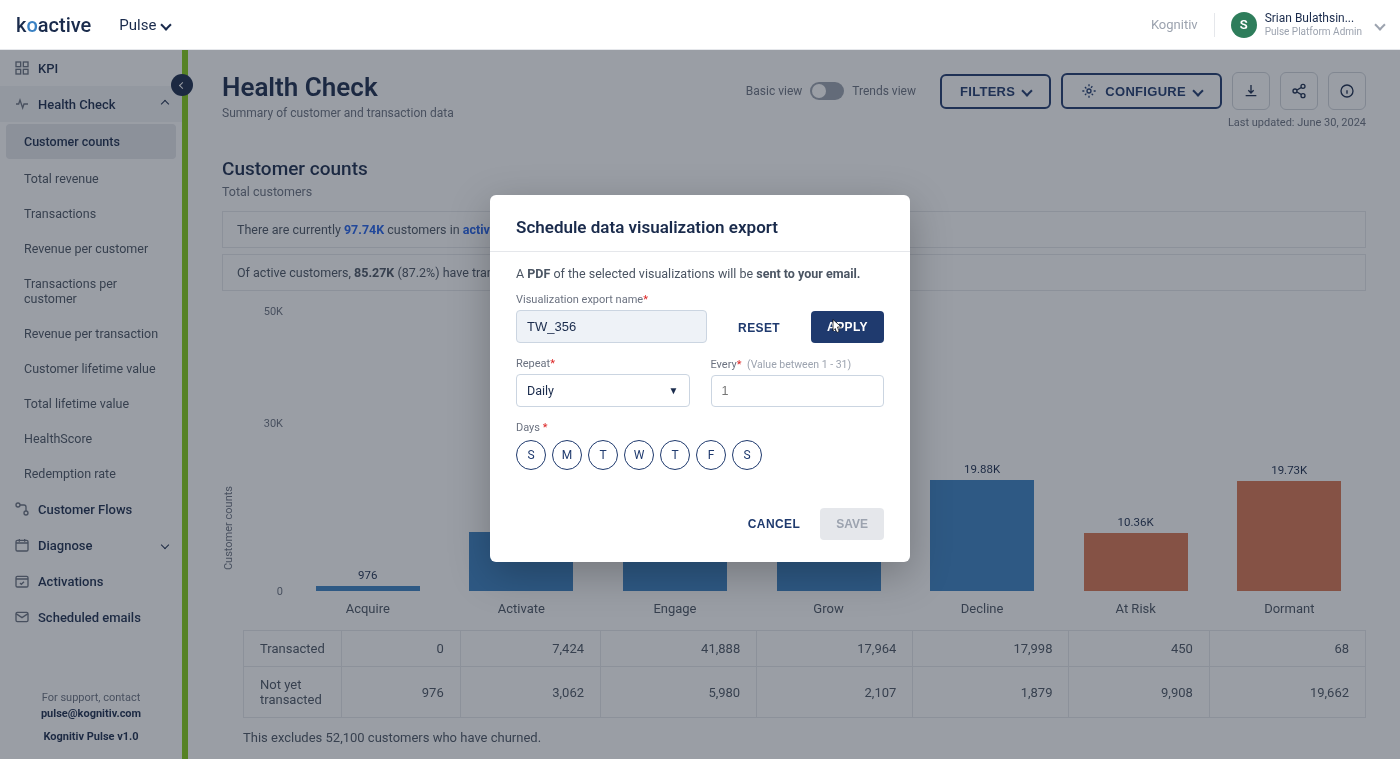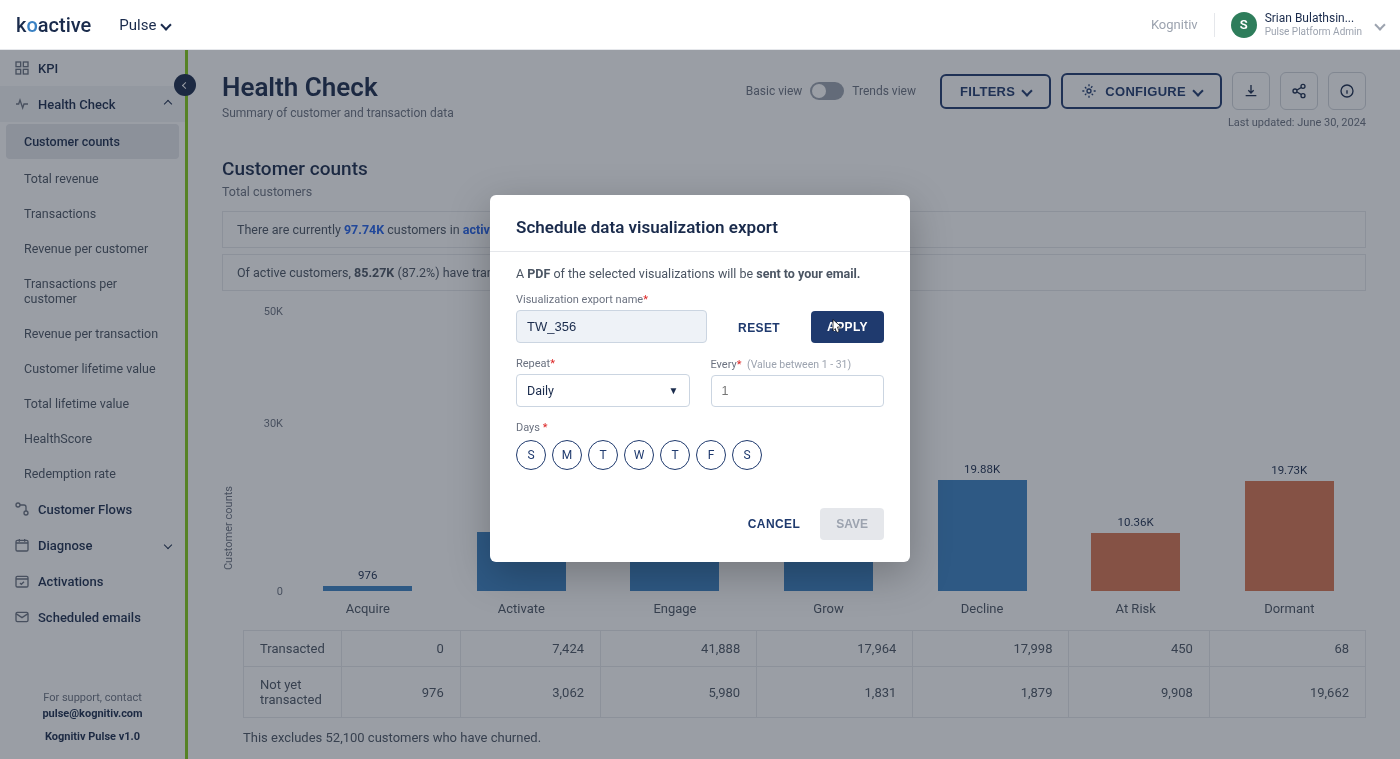--- a/index.html
+++ b/index.html
@@ -10,21 +10,21 @@
 .logo .o { color: #3b82c4; }
 .product-switch { display: flex; align-items: center; gap: 6px; font-size: 15px; color: #1a2b4c; cursor: pointer; text-align: right; }
 .topbar-right { display: flex; align-items: center; gap: 16px; }
 .topbar-context { color: #9ca3af; font-size: 13px; }
 .user-block { display: flex; align-items: center; gap: 8px; }
 .avatar { width: 26px; height: 26px; border-radius: 50%; background: #2e7d5b; color: #fff; display: flex; align-items: center; justify-content: center; font-size: 13px; font-weight: 600; }
 .user-meta { display:flex; flex-direction:column; line-height:1.15; }
 .user-name { font-size: 12px; color: #1a2b4c; }
 .user-role { font-size: 10px; color: #9ca3af; }
 .main { display: flex; height: calc(100% - 50px); }
-.sidebar { width: 188px; border-right: 3px solid #84cc16; background: #fff; position:relative; display:flex; flex-direction:column; }
+.sidebar { width: 188px; border-right: 6px solid #84cc16; background: #fff; position:relative; display:flex; flex-direction:column; }
 .sidebar-collapse { position:absolute; top:24px; right:-11px; width:22px; height:22px; background:#1a2b4c; border-radius:50%; display:flex; align-items:center; justify-content:center; color:#fff; }
 .nav-item { display:flex; align-items:center; gap:8px; padding:10px 14px; font-size:13px; color:#4b5563; cursor:pointer; }
 .nav-item.top-level { font-weight:500; color:#1a2b4c; }
 .nav-item.expanded { background:#f3f4f6; }
 .nav-sub { padding:10px 14px 10px 24px; font-size:12.5px; color:#4b5563; cursor:pointer; }
 .nav-sub.active { background:#e5e7eb; color:#1a2b4c; border-radius:4px; margin:2px 6px; padding:10px 18px; font-weight:500; }
 .nav-icon { width:16px; height:16px; color:#6b7280; flex-shrink:0; }
 .sidebar-footer { margin-top:auto; text-align:center; padding:14px 8px; font-size:11px; color:#6b7280; line-height:1.5; }
 .sidebar-footer b { color:#1a2b4c; }
 .content { flex:1; padding:22px 34px; overflow:hidden; position:relative; }
@@ -43,21 +43,21 @@
 .section-sub { font-size:12.5px; color:#6b7280; margin:4px 0 12px; }
 .summary-line { border:1px solid #e5e7eb; padding:10px 14px; font-size:12.5px; color:#4b5563; margin-bottom:6px; }
 .summary-line .link { color:#2563eb; font-weight:700; }
 .chart-area { display:flex; margin-top:20px; }
 .y-axis-label { writing-mode:vertical-rl; transform:rotate(180deg); font-size:11px; color:#6b7280; margin-right:8px; align-self:center; }
 .chart-inner { flex:1; }
 .chart-grid { position:relative; height:280px; margin-left:48px; }
 .y-tick { position:absolute; left:-48px; width:40px; text-align:right; font-size:11px; color:#6b7280; transform:translateY(-50%); }
 .bars-row { display:flex; height:100%; }
 .bar-col { flex:1; display:flex; align-items:flex-end; justify-content:center; position:relative; }
-.bar { width:89px; background:#3b82c4; position:relative; }
+.bar { width:104px; background:#3b82c4; position:relative; }
 .bar.red { background:#d97550; }
 .bar-label { position:absolute; top:-18px; width:100%; text-align:center; font-size:11.5px; color:#1a2b4c; }
 .x-labels { display:flex; margin-left:48px; }
 .x-labels > div { flex:1; text-align:center; font-size:13px; color:#4b5563; padding:10px 0 14px; }
 .data-table { width:100%; border-collapse:collapse; margin-left:0; }
 .data-table td, .data-table th { border:1px solid #e5e7eb; padding:10px 16px; font-size:13px; text-align:right; color:#4b5563; }
 .data-table th { text-align:left; font-weight:400; width:90px; }
 .exclude-note { font-size:13px; color:#4b5563; margin-top:12px; }
 .overlay { position:absolute; inset:50px 0 0 0; background:rgba(31,41,55,0.45); z-index:10; display:flex; align-items:flex-start; justify-content:center; padding-top:145px; }
 .modal { width:420px; background:#fff; border-radius:6px; box-shadow:0 12px 40px rgba(0,0,0,0.25); padding:22px 26px; }
@@ -291,21 +291,21 @@
                 <td>17,964</td>
                 <td>17,998</td>
                 <td>450</td>
                 <td>68</td>
               </tr>
               <tr>
                 <th>Not yet transacted</th>
                 <td>976</td>
                 <td>3,062</td>
                 <td>5,980</td>
-                <td>1,831</td>
+                <td>2,107</td>
                 <td>1,879</td>
                 <td>9,908</td>
                 <td>19,662</td>
               </tr>
             </tbody>
         </table>
         <div class="exclude-note">This excludes 52,100 customers who have churned.</div>
       </div>
     </div>
   </div>

